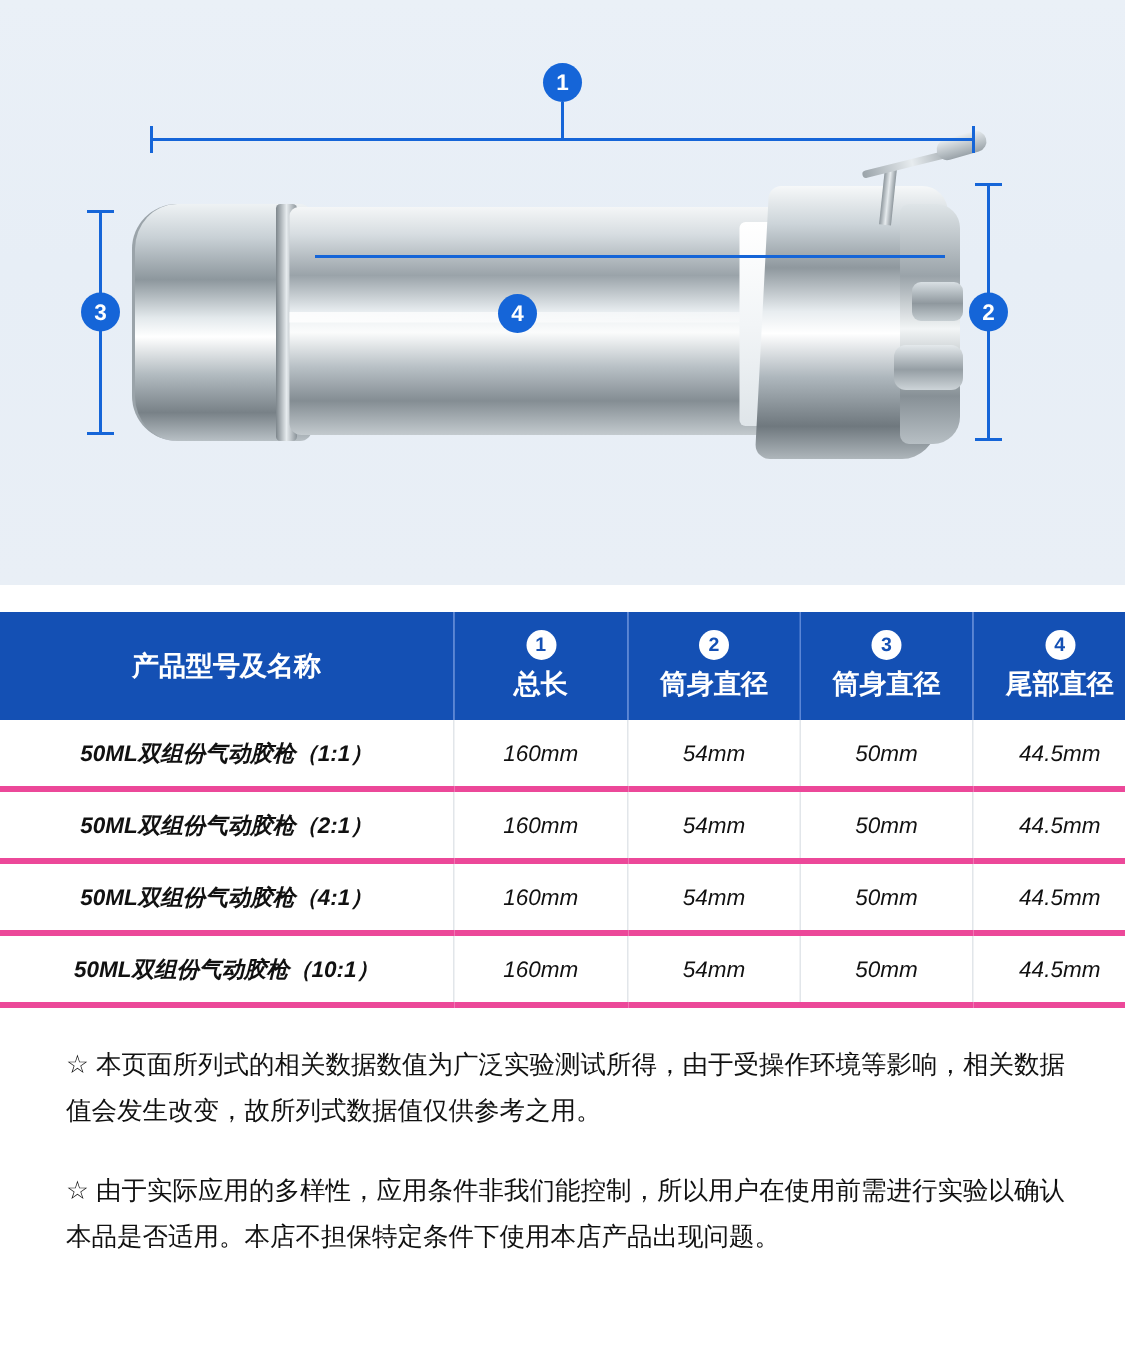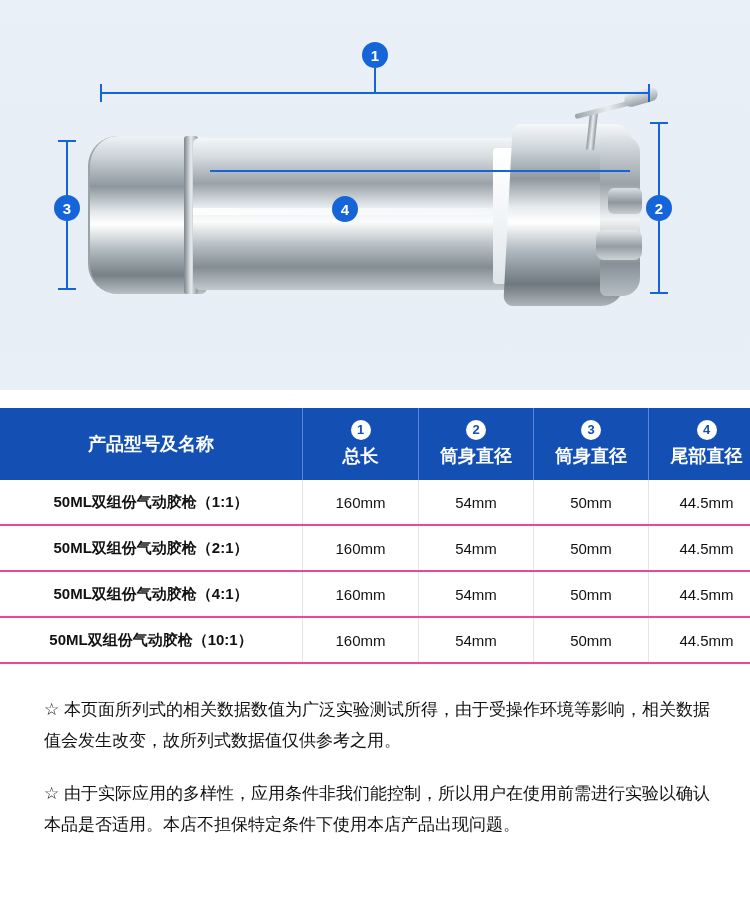--- a/index.html
+++ b/index.html
@@ -96,22 +96,23 @@
     background:#1450b4;color:#ffffff;height:70px;
     font-size:18px;font-weight:bold;
     border-right:1px solid #5b86d6;
     vertical-align:middle;
   }
   thead th:last-child{border-right:none;}
   .th-num{display:block;margin:0 auto 4px auto;width:20px;height:20px;border-radius:50%;
     background:#ffffff;color:#1450b4;font-size:13px;line-height:20px;text-align:center;font-weight:bold;}
   tbody td{
     height:42px;font-size:15px;color:#111;text-align:center;
-    border-bottom:2px solid #ec4899;
+    border-bottom:4px solid #ec4899;
     border-right:1px solid #e2e6ea;
+    font-style:italic;
   }
   tbody td:last-child{border-right:none;}
   tbody td.name{text-align:center;font-weight:bold;font-size:15px;}
   tbody tr:first-child td{border-top:none;}
   .watermark{
     position:absolute;left:201px;top:424px;font-size:20px;color:rgba(255,255,255,.35);
     letter-spacing:1px;pointer-events:none;font-family:Liberation Mono, monospace;
   }
   .notes{
     position:absolute;left:44px;top:694px;width:670px;

